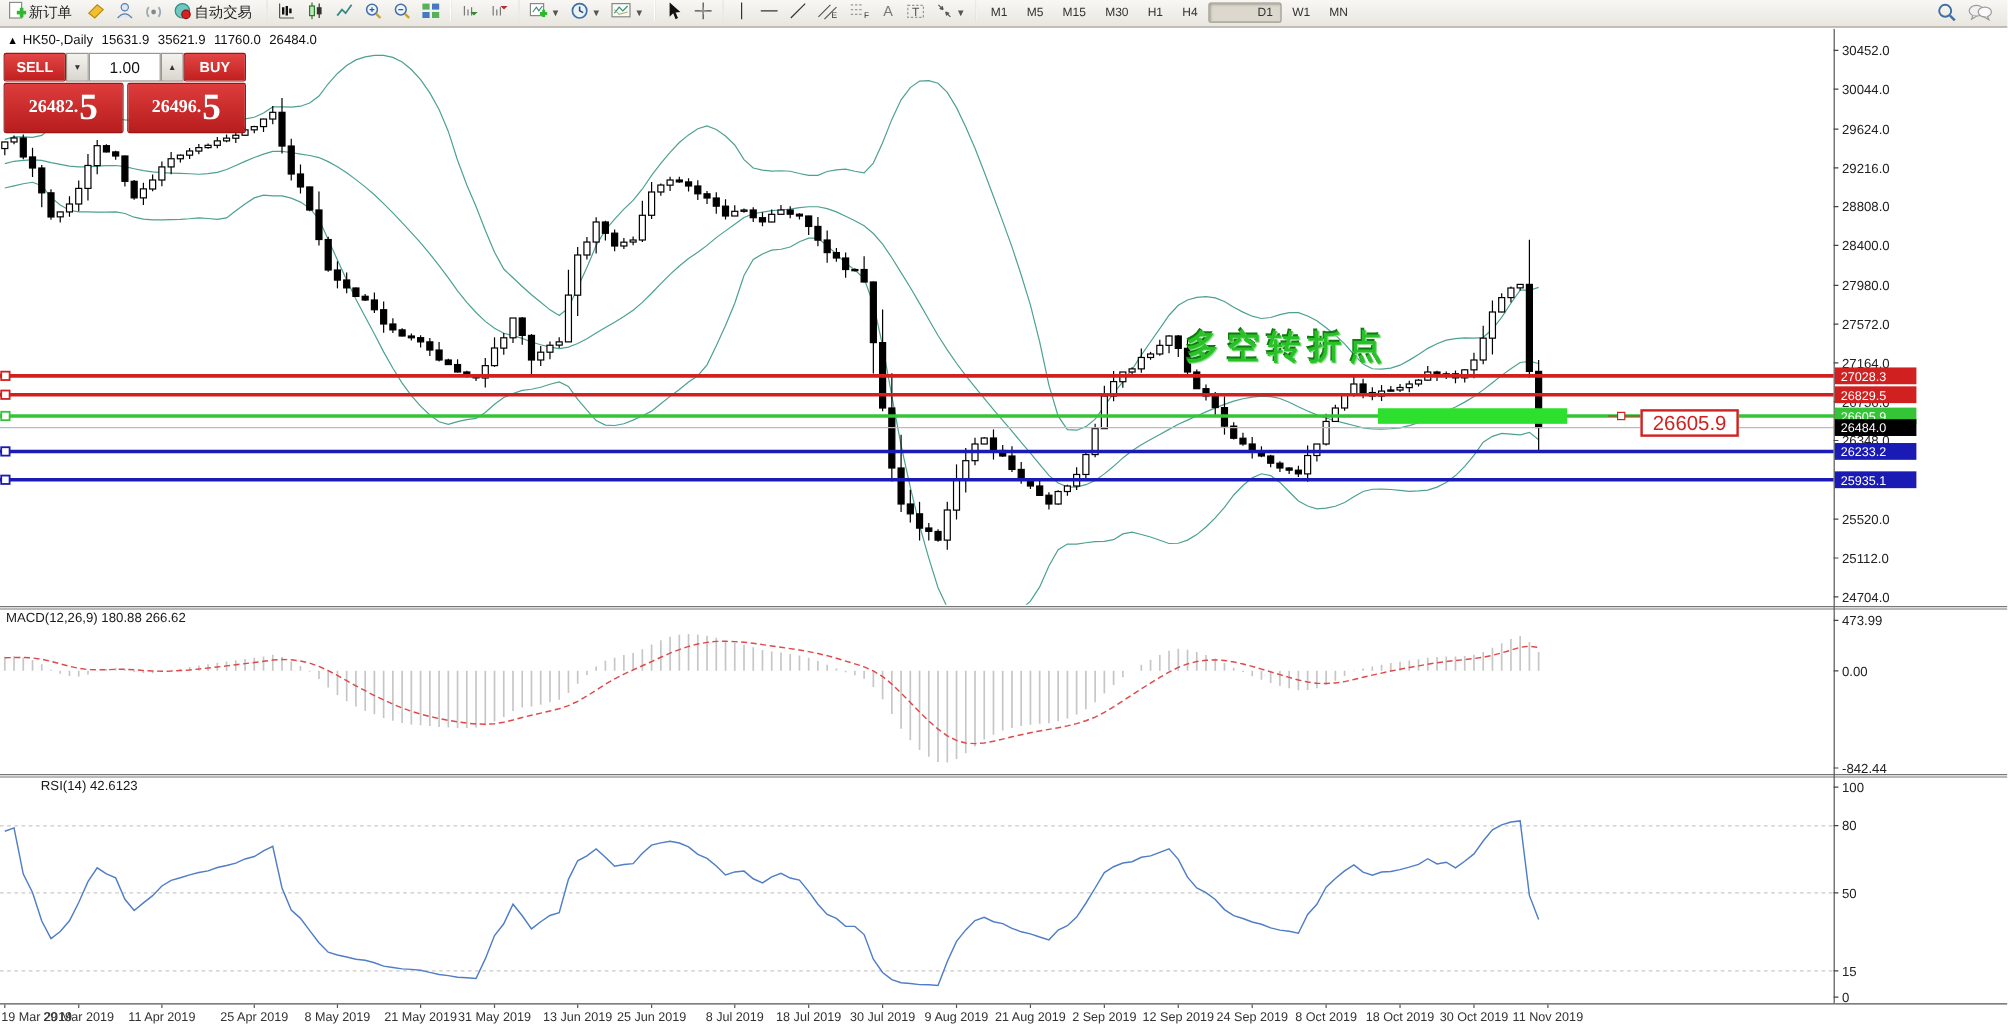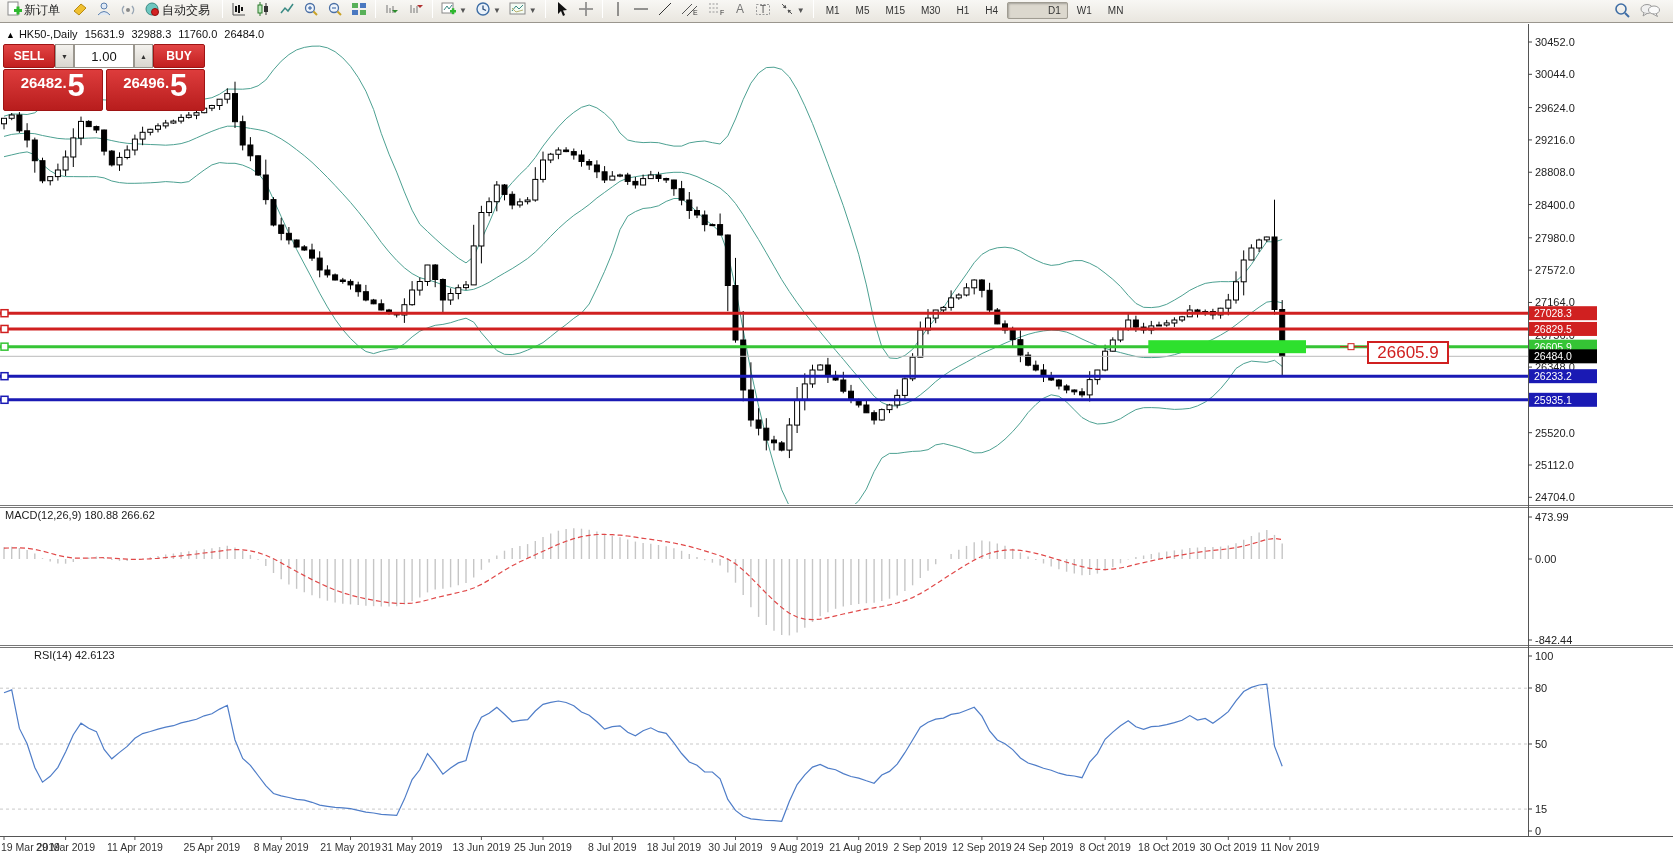--- a/index.html
+++ b/index.html
@@ -36,22 +36,22 @@
   #tp-row1 { display:flex; height:24px; }
   .tp-btn { flex:0 0 52px; background:linear-gradient(#e24545,#c21f1f); color:#fff; font-size:12px;
     font-weight:bold; display:flex; align-items:center; justify-content:center;
     border:1px solid #9e1414; border-radius:2px; }
   .spin { flex:0 0 19px; background:linear-gradient(#f4f2ee,#d9d6cf); border:1px solid #9a968e;
     display:flex; align-items:center; justify-content:center; font-size:7px; color:#333; }
   #tp-vol { flex:1; background:#fff; border:1px solid #9a968e; font-size:13px; color:#111;
     text-align:left; display:flex; align-items:center; justify-content:center; }
   #tp-row2 { display:flex; height:42px; margin-top:1px; }
   .tp-price { flex:1; background:linear-gradient(#dd3c3c,#b81d1d); border:1px solid #9e1414;
-    border-radius:2px; color:#fff; display:flex; align-items:flex-start; justify-content:center;
-    padding-bottom:3px; }
+    border-radius:2px; color:#fff; display:flex; align-items:center; justify-content:center;
+    padding-bottom:3px;font-family:Liberation Serif, serif; }
   .tp-price:first-child { margin-right:3px; }
   .tp-sm { font-size:15px; font-weight:bold; line-height:26px; }
   .tp-lg { font-size:31px; font-weight:bold; line-height:31px; margin-left:1px; }
 
   
   #annotation { position:absolute; left:988px; top:246px; z-index:6; font-size:28px; font-weight:bold;
     letter-spacing:6px; color:#28c128; text-shadow:1px 1px 0 #8fe08f, -1px -1px 0 #0f7a0f; }
   #callout { position:absolute; left:1367px; top:317px; z-index:6; width:82px; height:23px;
     background:#fff; border:2px solid #d02020; color:#d02020; font-size:17px;
     display:flex; align-items:center; justify-content:center; }
@@ -961,21 +961,21 @@
           <line x1="1228.3" y1="837" x2="1228.3" y2="840" stroke="#555"></line>
           <text x="1228.3" y="851" font-size="10.5" fill="#333" text-anchor="middle">30 Oct 2019</text>
           <line x1="1289.9" y1="837" x2="1289.9" y2="840" stroke="#555"></line>
           <text x="1289.9" y="851" font-size="10.5" fill="#333" text-anchor="middle">11 Nov 2019</text>
         </g>
       </svg>
 
     <div id="chart-title">
       <span class="tri">▲</span><span>HK50-,Daily</span>
       <span>15631.9</span>
-      <span>32988.3</span>
+      <span>35621.9</span>
       <span>11760.0</span>
       <span>26484.0</span>
     </div>
 
     <div id="trade-panel">
       <div id="tp-row1">
         <div class="tp-btn">SELL</div>
         <div class="spin">▼</div>
         <div id="tp-vol">1.00</div>
         <div class="spin">▲</div>
@@ -986,18 +986,19 @@
           <span class="tp-sm">26482.</span>
             <span class="tp-lg">5</span>
         </div>
         <div class="tp-price">
           <span class="tp-sm">26496.</span>
             <span class="tp-lg">5</span>
         </div>
       </div>
     </div>
 
+    <div id="annotation">多空转折点</div>
     <div id="callout">26605.9</div>
 
     <div id="macd-label" class="pane-label">MACD(12,26,9) 180.88 266.62</div>
     <div id="rsi-label" class="pane-label">RSI(14) 42.6123</div>
   </div>
 </div>
 
 </body></html>

